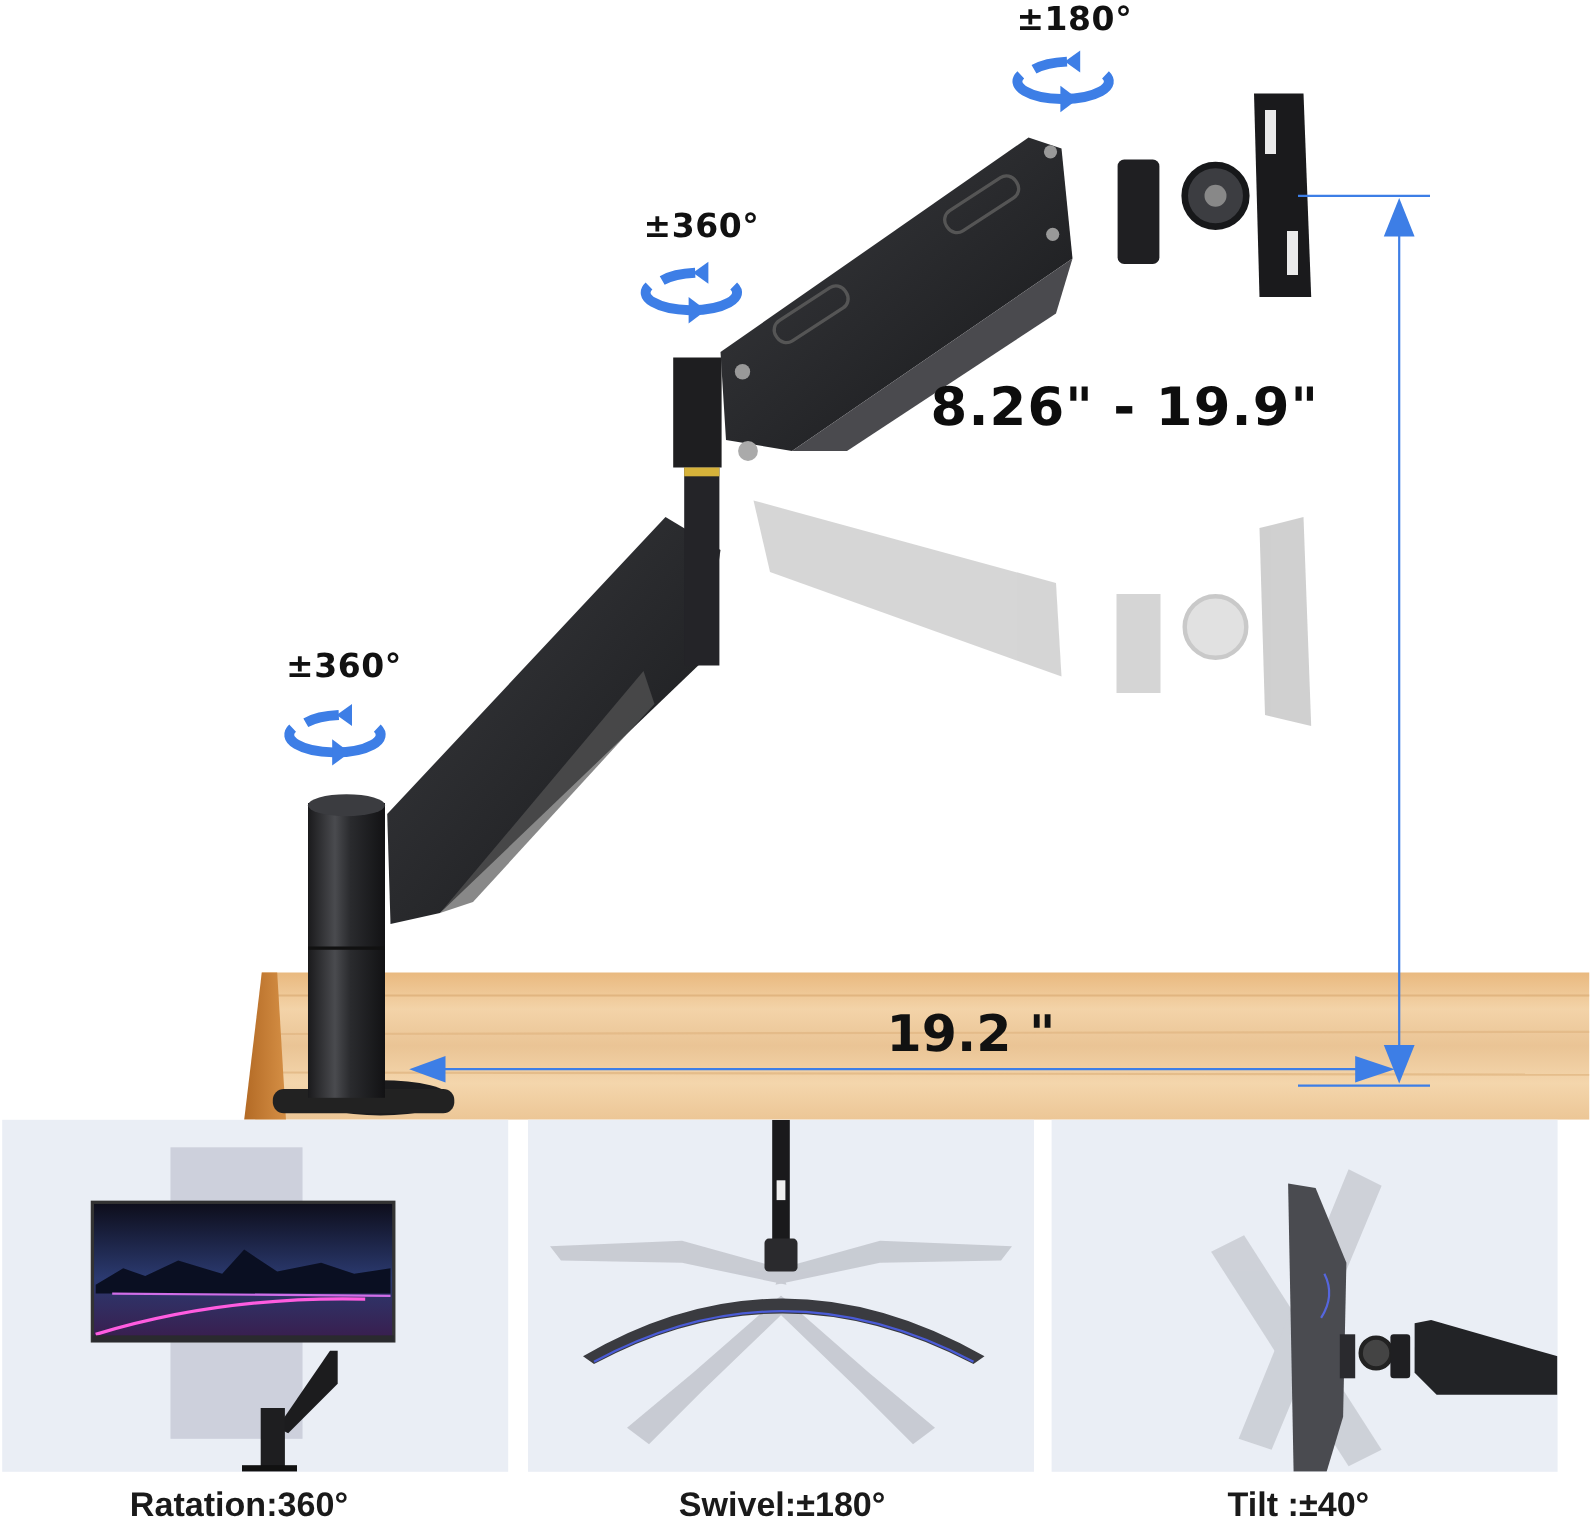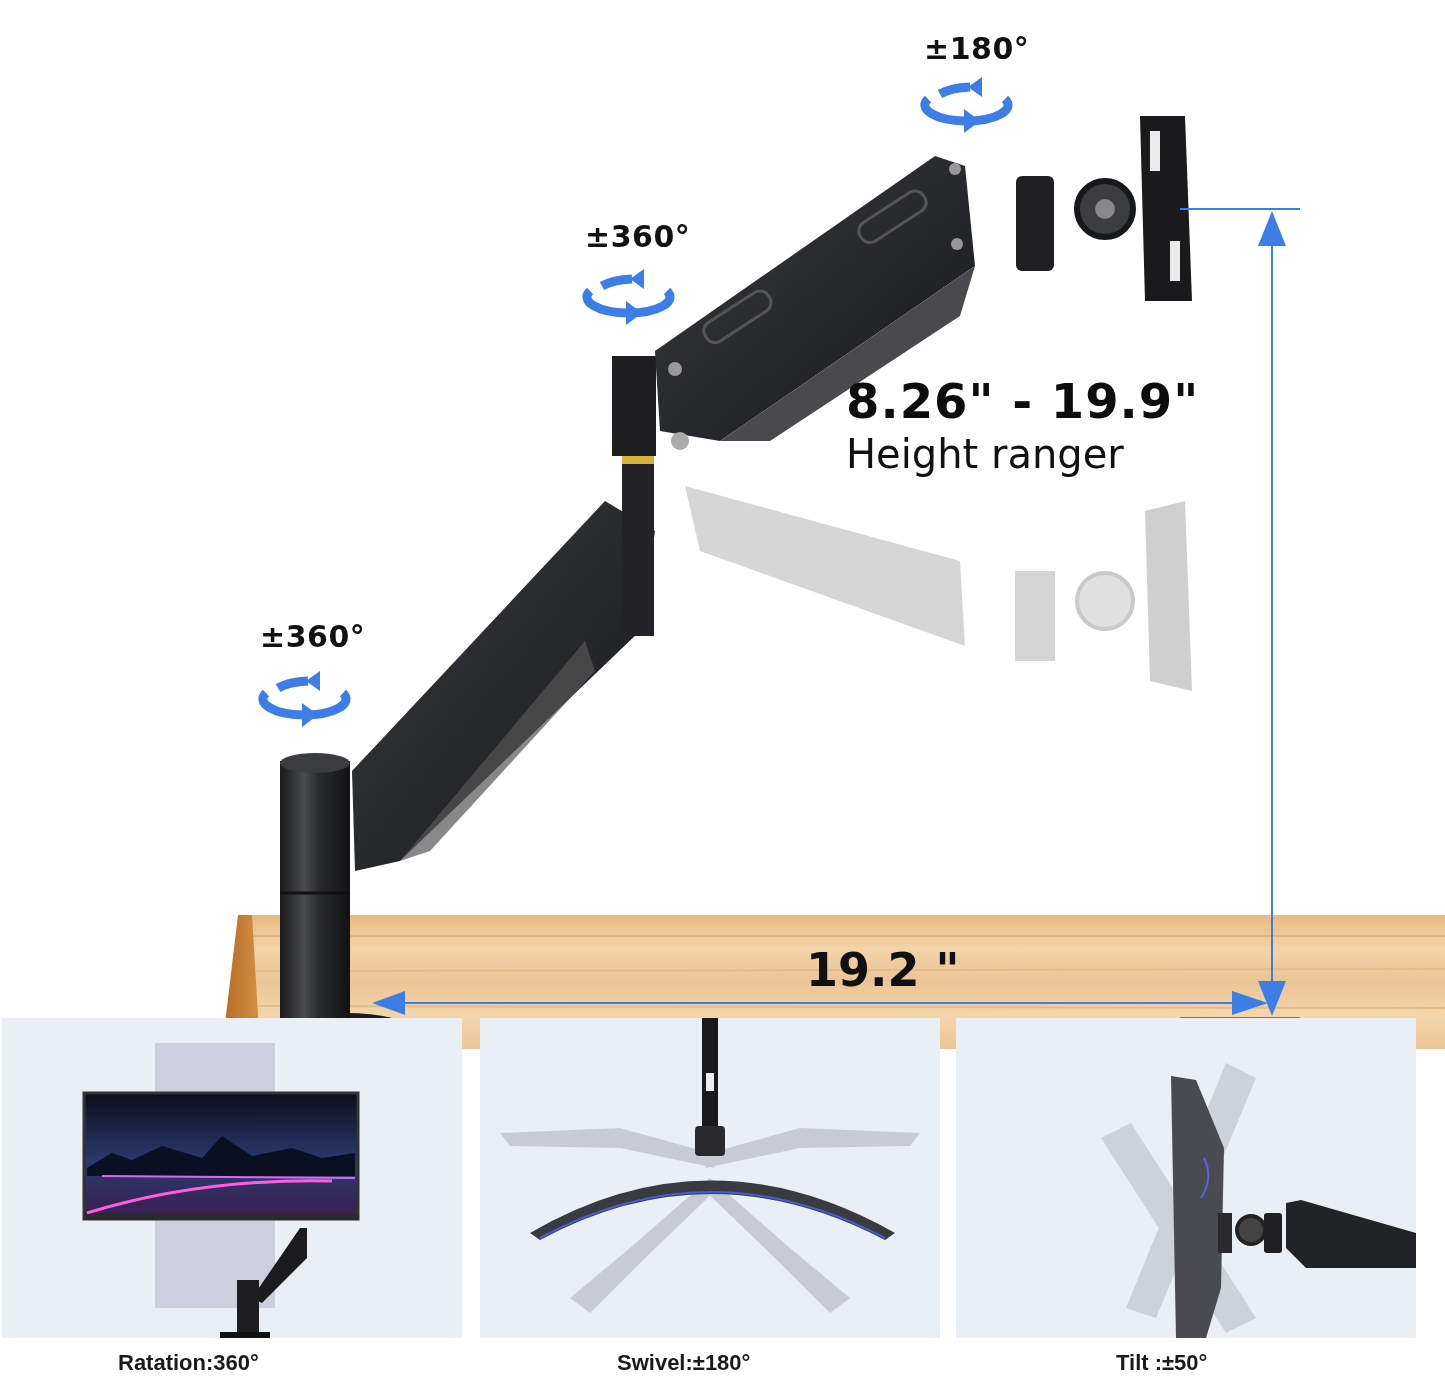--- a/index.html
+++ b/index.html
@@ -4,26 +4,26 @@
 <style>
   html, body { margin:0; padding:0; background:#ffffff; }
   body { width:1445px; height:1391px; position:relative; overflow:hidden; font-family:"DejaVu Sans", sans-serif; }
   .abs { position:absolute; }
   .deg-label { font-weight:bold; font-size:30px; color:#111; letter-spacing:0.5px; }
   .rot-icon { width:100px; height:70px; }
   .spec-main { font-weight:bold; font-size:48px; color:#0d0d0d; letter-spacing:1px; }
   .spec-sub { font-size:40px; color:#111; }
   .desk-width { font-weight:bold; font-size:46px; color:#111; }
   .panel { position:absolute; top:1018px; height:320px; background:#eaeef5; overflow:hidden; }
-  .caption { position:absolute; top:1350px; font-weight:bold; font-size:22px; color:#1a1a1a; font-family:"Liberation Sans", sans-serif; }
+  .caption { position:absolute; top:1350px; font-weight:bold; font-size:31px; color:#1a1a1a; font-family:"Liberation Sans", sans-serif; }
 </style>
 </head>
 <body>
 
-<div class="abs" style="left:0;top:0;width:1284px;height:1018px;margin-top:31px;">
+<div class="abs" style="left:0;top:0;width:1284px;height:1018px;">
 
   <svg class="abs" style="left:0;top:0" width="1445" height="1018" viewBox="0 0 1445 1018">
     <defs>
       <linearGradient id="wood" x1="0" y1="0" x2="0" y2="1">
         <stop offset="0" stop-color="#e9b97f"></stop>
         <stop offset="0.25" stop-color="#f3d3a8"></stop>
         <stop offset="0.5" stop-color="#eac495"></stop>
         <stop offset="0.75" stop-color="#f4d6ac"></stop>
         <stop offset="1" stop-color="#ecc696"></stop>
       </linearGradient>
@@ -122,21 +122,20 @@
   <div class="abs deg-label" style="left:260px;top:588px;">±360°</div>
   <svg class="abs rot-icon" style="left:258px;top:632px" viewBox="0 0 100 70">
     <path d="M20,25 A42,16 0 0 1 50,18" fill="none" stroke="#3d7ee6" stroke-width="9"></path>
     <polygon points="48,8 62,18 48,28" fill="#3d7ee6" transform="rotate(180 55 18)"></polygon>
     <path d="M85,30 A42,16 0 0 1 45,52" fill="none" stroke="#3d7ee6" stroke-width="9"></path>
     <path d="M8,30 A42,16 0 0 0 45,52" fill="none" stroke="#3d7ee6" stroke-width="9"></path>
     <polygon points="44,40 60,52 44,64" fill="#3d7ee6"></polygon>
   </svg>
 
   <div class="abs spec-main" style="left:846px;top:342px;">8.26" - 19.9"</div>
-  <div class="abs spec-sub" style="left:846px;top:400px;">Height ranger</div>
 
   <div class="abs desk-width" style="left:806px;top:912px;">19.2 "</div>
 </div>
 
 <div class="panel" style="left:2px;width:460px;">
   <svg width="460" height="320" viewBox="0 0 460 320">
     <defs>
       <linearGradient id="sky" x1="0" y1="0" x2="0" y2="1">
         <stop offset="0" stop-color="#0d0d1a"></stop>
         <stop offset="0.55" stop-color="#2b3a70"></stop>
@@ -180,13 +179,13 @@
       <polygon points="270,45 300,60 200,300 170,290" fill="#9a9ca3"></polygon>
     </g>
     <polygon points="215,58 240,62 268,130 265,270 250,320 220,320" fill="#4a4b50"></polygon>
     <path d="M248,140 Q258,160 245,180" fill="none" stroke="#5566dd" stroke-width="2"></path>
     <rect x="262" y="195" width="14" height="40" fill="#2a2a2e"></rect>
     <circle cx="295" cy="212" r="14" fill="#444" stroke="#222" stroke-width="4"></circle>
     <rect x="308" y="195" width="18" height="40" rx="3" fill="#1f1f22"></rect>
     <polygon points="330,185 345,182 460,215 460,250 350,250 330,230" fill="#222326"></polygon>
   </svg>
 </div>
-<div class="caption" style="left:1116px;">Tilt :±50°</div>
+<div class="caption" style="left:1116px;">Tilt :±40°</div>
 
 </body></html>

